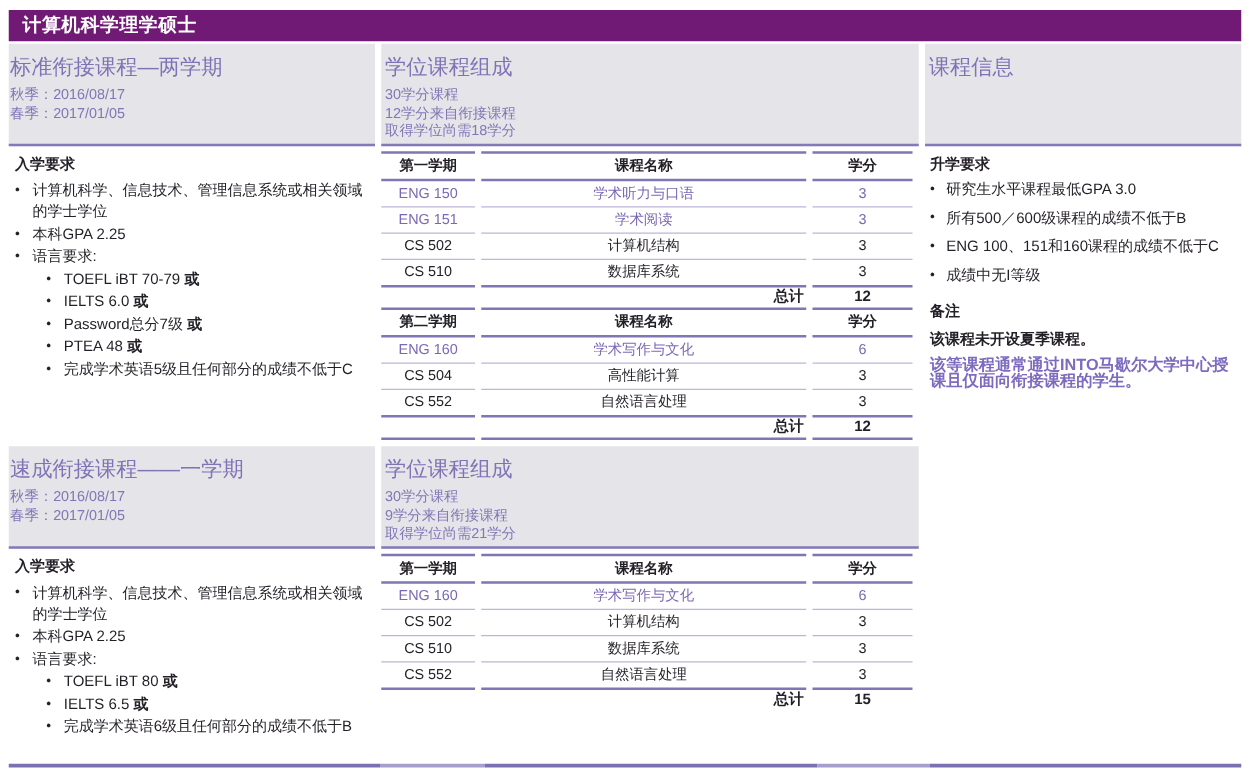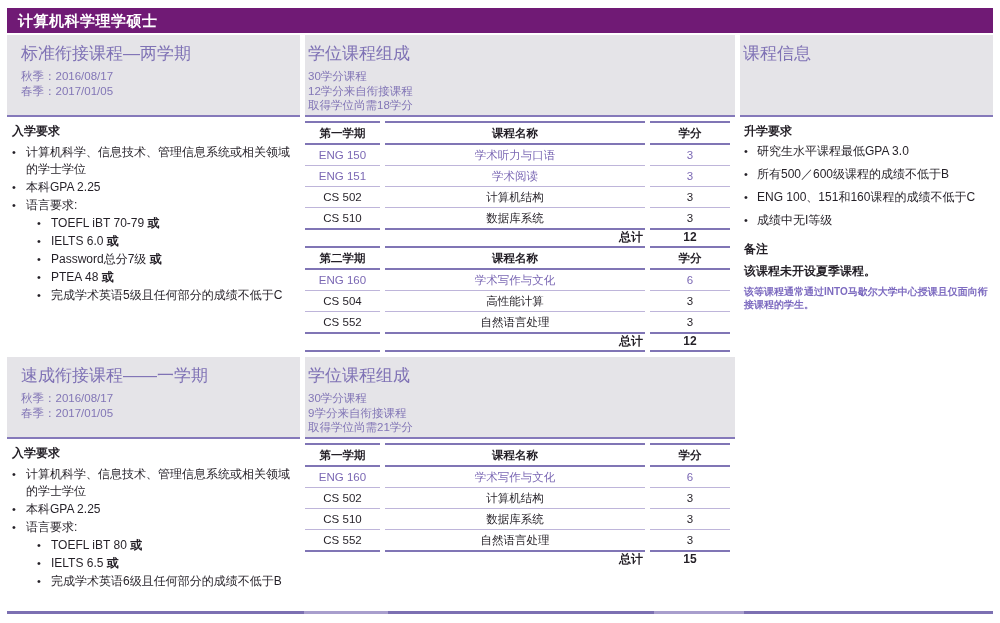--- a/index.html
+++ b/index.html
@@ -16,21 +16,21 @@
     padding-left:11px; font-size:15px; font-weight:bold; letter-spacing:0.5px;
   }
 
   
   .grid { display:grid; grid-template-columns:293px 430px 253px; column-gap:5px; }
 
   
   .banner-row { margin-top:2px; }
   .banner-cell {
     background:#e5e4e8; border-bottom:2px solid #8579ba;
-    height:82px; box-sizing:border-box; padding:8px 8px 6px 14px;
+    height:82px; box-sizing:border-box; padding:8px 8px 6px 1px;
   }
   .banner-cell.tight { padding-left:3px; }
   .banner-title { color:#7f72b5; font-size:17px; line-height:22px; font-weight:normal; margin:0 0 4px 0; }
   .banner-line { color:#8276b6; font-size:11.5px; line-height:14.5px; }
 
   
   .content-row { align-items:start; }
   .row1 { min-height:238px; }
   .row2 { min-height:140px; }
   .colpad { padding-left:5px; }
@@ -40,21 +40,21 @@
   .bullet .dot { flex:0 0 14px; font-size:11px; }
   .bullet .bt { flex:1 1 auto; }
   .sub { margin-left:25px; margin-bottom:1px; }
   .orb { font-weight:bold; }
 
   
   .rc-bullet { display:flex; font-size:12px; line-height:15px; margin:0 0 8px 0; }
   .rc-bullet .dot { flex:0 0 13px; font-size:11px; }
   .notes-h { margin-top:14px; }
   .note-black { font-size:12px; font-weight:bold; line-height:13px; margin-top:8px; }
-  .note-purple { font-size:10px; font-weight:bold; line-height:13px; margin-top:7px; color:#7d6bc0; }
+  .note-purple { font-size:13px; font-weight:bold; line-height:13px; margin-top:7px; color:#7d6bc0; }
 
   
   table.course {
     border-collapse:separate; border-spacing:5px 0;
     width:435px; margin-left:-5px; table-layout:fixed; margin-top:4px;
   }
   table.course.follow { margin-top:0; }
   .c-term { width:75px; } .c-name { width:260px; } .c-cr { width:80px; }
   .course th, .course td {
     font-size:11.5px; text-align:center; padding:4px 2px 3px 2px;

